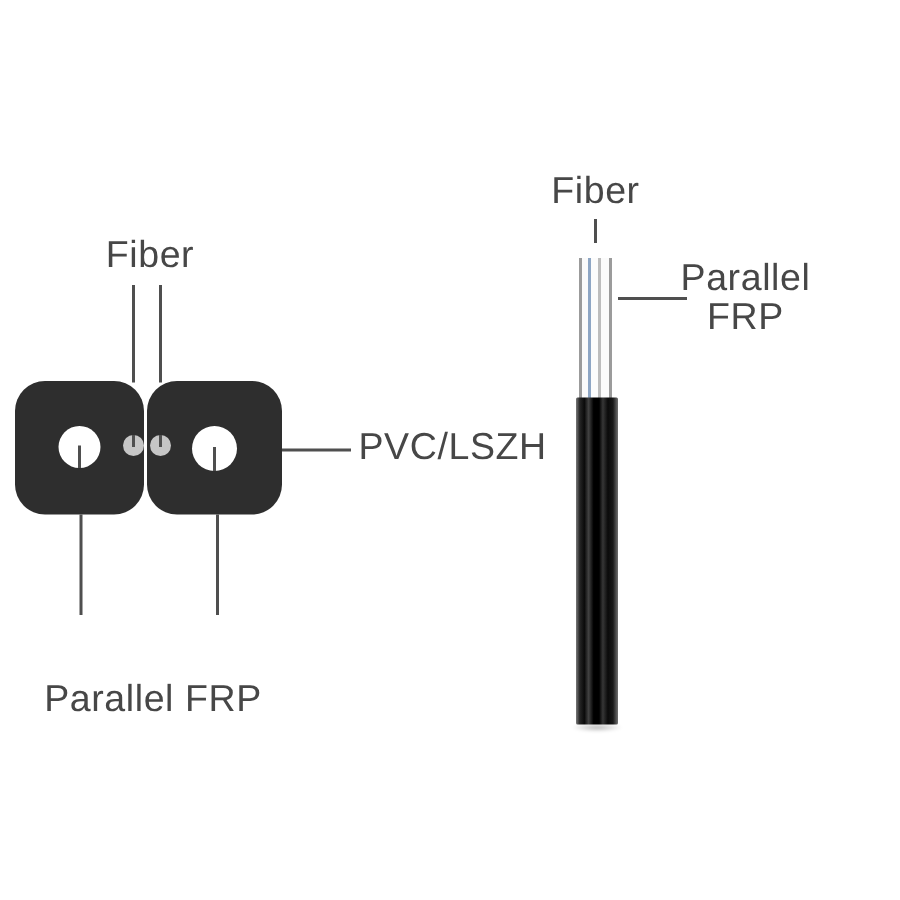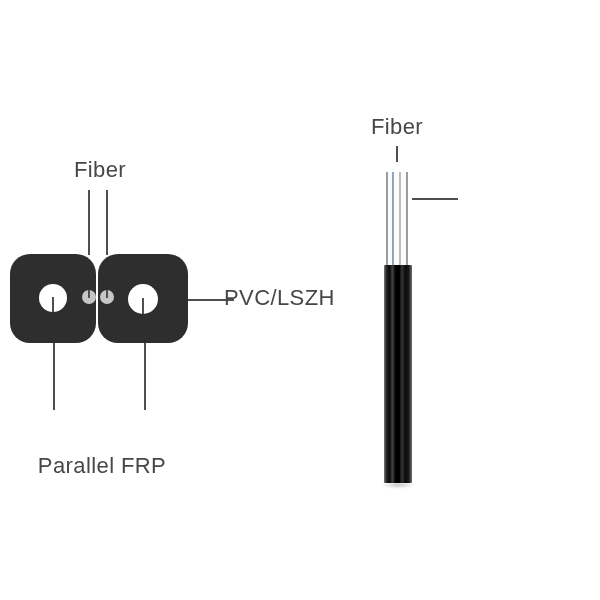--- a/index.html
+++ b/index.html
@@ -1,21 +1,21 @@
 <!DOCTYPE html>
 <html><head>
 <meta charset="utf-8">
 <style>
   html,body{margin:0;padding:0;background:#fff;}
   .canvas{
     position:relative;width:600px;height:600px;background:#ffffff;overflow:hidden;
     font-family:"Liberation Sans",sans-serif;color:#474747;
   }
   .label{
-    position:absolute;font-size:22px;font-weight:400;letter-spacing:.4px;
+    position:absolute;font-size:25px;font-weight:400;letter-spacing:.4px;
     color:#474747;line-height:28px;white-space:nowrap;
   }
   .label.center{text-align:center;}
   .vline{position:absolute;width:2px;background:#4f4f4f;}
   .hline{position:absolute;height:2px;background:#4f4f4f;}
   
   .xsq{position:absolute;top:254px;height:89px;background:#2e2e2e;border-radius:20px;}
   .xsq.left{left:10px;width:86px;}
   .xsq.right{left:98px;width:90px;}
   .wcirc{position:absolute;background:#ffffff;border-radius:50%;}
@@ -76,32 +76,34 @@
     <div class="seg" style="left:106px;top:290px;height:8px;"></div>
 
     <div class="seg" style="left:52px;top:297px;height:15px;"></div>
     <div class="seg" style="left:142px;top:298px;height:16px;"></div>
     <div class="vline" style="left:53px;top:343px;height:67px;"></div>
     <div class="vline" style="left:144px;top:343px;height:67px;"></div>
 
     <div class="label center" style="left:22px;top:414px;width:160px;margin-top:38px;">Parallel FRP</div>
 
     <div class="hline" style="left:188px;top:299px;width:46px;"></div>
-    <div class="label" style="left:224px;top:284px;">PVC/LSZH</div>
+    <div class="label" style="left:239px;top:284px;">PVC/LSZH</div>
   </div>
 
   <div>
 
     <div class="label center" style="left:357px;top:113px;width:80px;">Fiber</div>
 
     <div class="vline" style="left:396px;top:146px;height:16px;"></div>
 
     <div class="strands"></div>
 
     <div class="jacket"></div>
     <div class="jacket-shadow"></div>
 
     <div class="hline" style="left:412px;top:198px;width:46px;"></div>
     <div class="label center two-line" style="left:437px;top:172px;width:120px;">
+      <div>Parallel</div>
+      <div>FRP</div>
     </div>
   </div>
 
 </div>
 
 </body></html>

